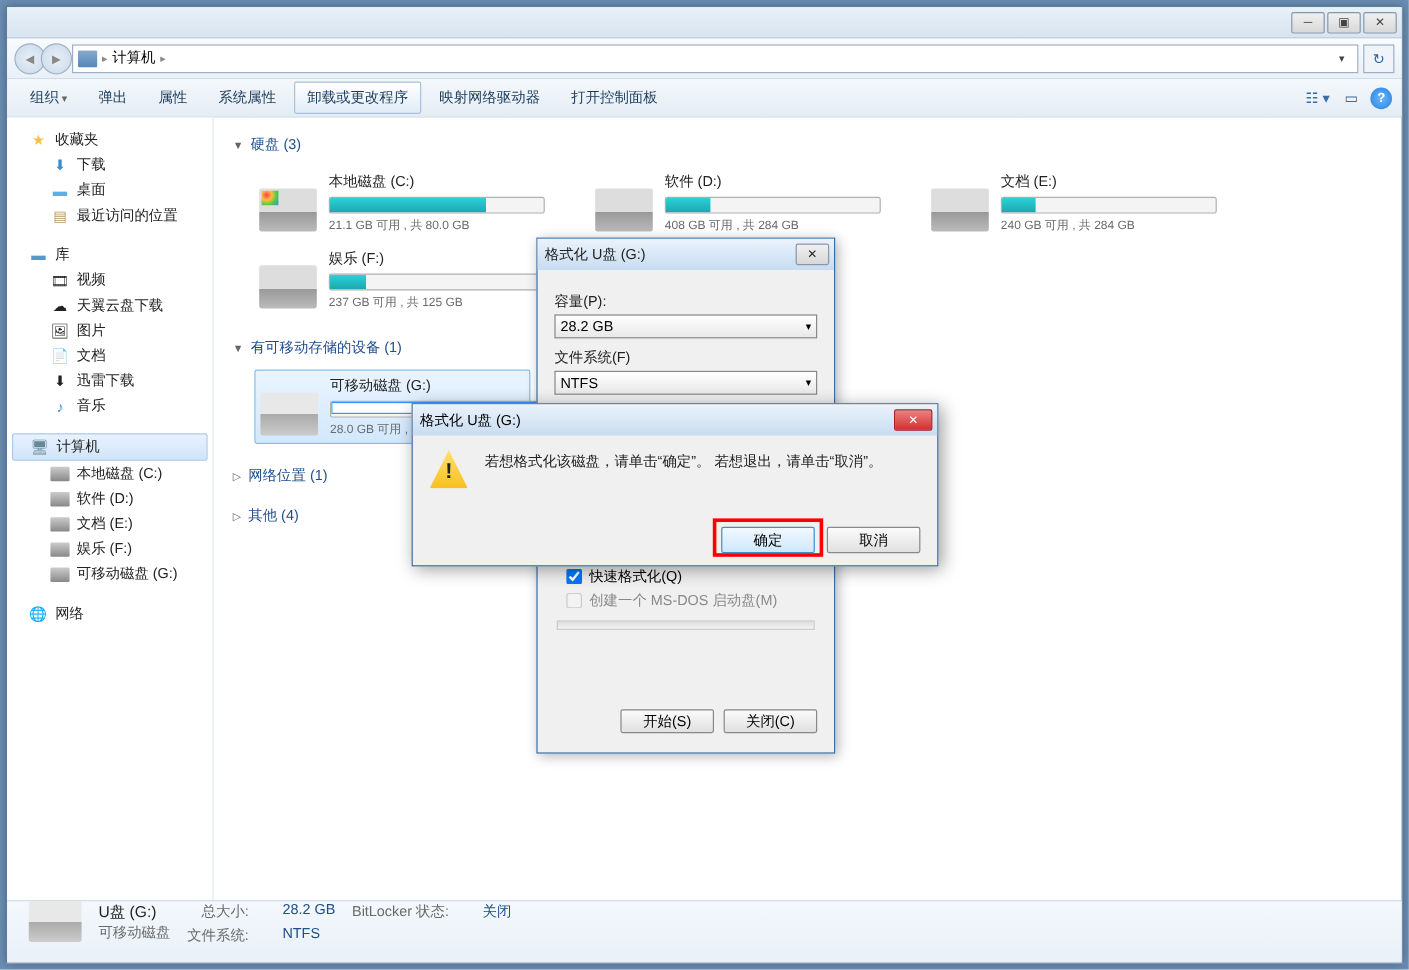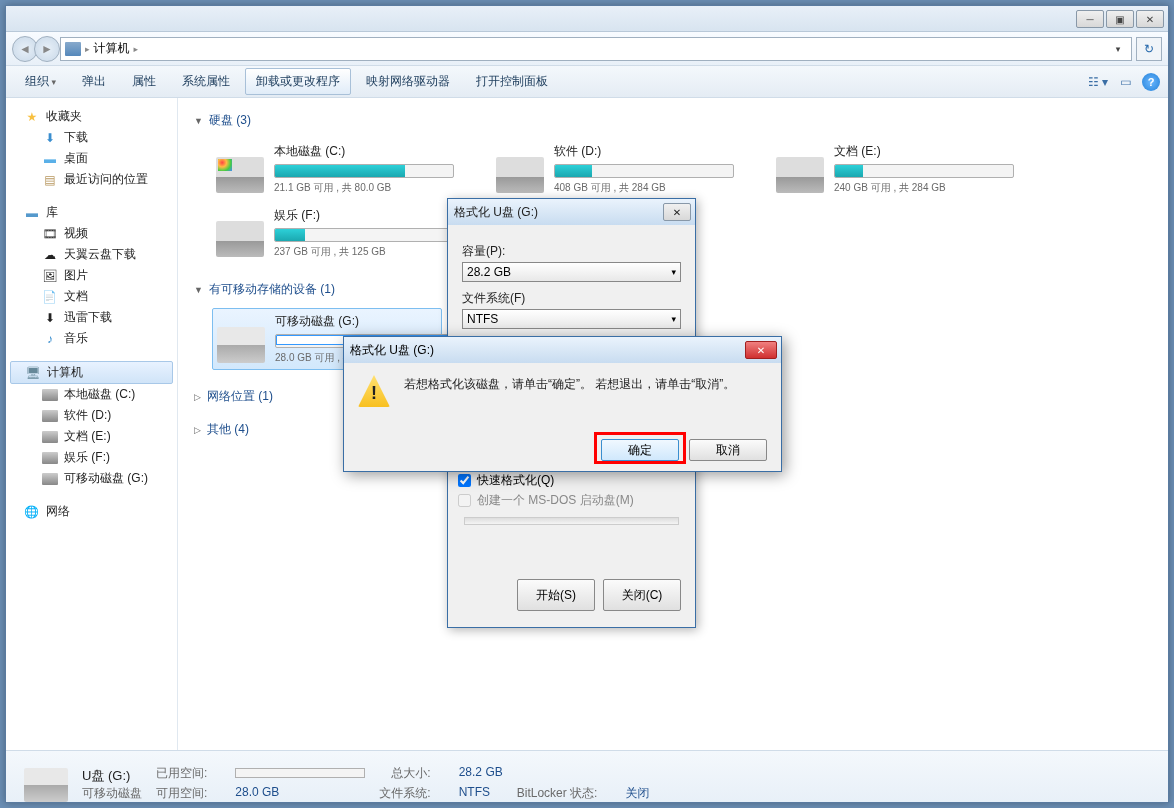--- a/index.html
+++ b/index.html
@@ -45,43 +45,43 @@
 .drive.sel{border:1px solid #7dbef0;background:linear-gradient(#eaf4ff,#d2e8fc);border-radius:2px}
 .drive-img{width:48px;height:36px;background:linear-gradient(#ddd 0,#ddd 55%,#999 55%,#bbb 100%);border-radius:2px;flex-shrink:0;margin-top:14px;position:relative}
 .drive-img.os::before{content:"";position:absolute;left:2px;top:2px;width:14px;height:12px;background:radial-gradient(circle at 30% 30%,#f44,#fb4,#4c4,#48f)}
 .drive-img.removable{background:linear-gradient(#e8e8e8 0,#e8e8e8 50%,#aaa 50%,#ccc 100%)}
 .drive-info{flex:1}
 .drive-name{color:#222;margin-bottom:4px}
 .drive-bar{width:180px;height:14px;border:1px solid #b0b0b0;background:#f4f4f4;border-radius:2px;overflow:hidden;margin-bottom:3px}
 .drive-bar-fill{height:100%;background:linear-gradient(#2dd0d8,#1ba8b0)}
 .drive-bar-fill.edit{background:#fff;border:1px solid #3399ff;height:calc(100% - 2px)}
 .drive-stats{color:#6a6a6a;font-size:10px}
-.details{height:52px;background:linear-gradient(#f4f8fc,#e8f0f8);border-top:1px solid #d0dce8;display:flex;align-items:flex-end;padding:0 18px;gap:14px}
+.details{height:52px;background:linear-gradient(#f4f8fc,#e8f0f8);border-top:1px solid #d0dce8;display:flex;align-items:flex-start;padding:0 18px;gap:14px}
 .details-img{width:44px;height:34px;background:linear-gradient(#e8e8e8 0,#e8e8e8 50%,#aaa 50%,#ccc 100%);border-radius:2px}
 .details-text{display:grid;grid-template-columns:auto auto;column-gap:28px;row-gap:3px;font-size:11px}
 .dt-label{color:#6a6a6a;text-align:right}
 .dt-val{color:#1e4e8c}
 .dt-title{color:#222;font-size:13px}
 .dt-sub{color:#6a6a6a}
 .mini-bar{display:inline-block;width:130px;height:10px;border:1px solid #b0b0b0;background:#f4f4f4;vertical-align:middle}
 
 .fmt-dialog{position:absolute;left:441px;top:192px;width:249px;height:430px;background:#f0f0f0;border:1px solid #3a6ea5;box-shadow:2px 2px 10px rgba(0,0,0,.3);z-index:5}
 .fmt-title{height:26px;background:linear-gradient(#eaf3fc,#c8dcf0);display:flex;align-items:center;padding:0 6px;font-size:12px;color:#222;position:relative}
 .fmt-close{position:absolute;right:4px;top:4px;width:28px;height:18px;border:1px solid #8898a8;background:linear-gradient(#f0f0f0,#d8d8d8);border-radius:2px;font-size:10px;display:flex;align-items:center;justify-content:center}
 .fmt-body{padding:10px 14px}
 .fmt-label{color:#222;margin-bottom:2px;margin-top:8px}
 .fmt-select{width:100%;height:20px;border:1px solid #888;background:linear-gradient(#fff,#e8e8e8);padding:0 4px;display:flex;align-items:center;justify-content:space-between;font-size:11px}
 .fmt-select::after{content:"▾";font-size:9px}
 .fmt-section{position:absolute;left:6px;right:6px;top:270px}
-.fmt-check{display:flex;align-items:center;gap:6px;margin:3px 4px}
+.fmt-check{display:flex;align-items:center;gap:6px;margin:3px 18px}
 .fmt-check input{width:13px;height:13px}
 .fmt-check.dis{color:#888}
 .fmt-hr{height:8px;border:1px solid #ccc;background:linear-gradient(#ddd,#f4f4f4);margin:8px 10px}
 .fmt-buttons{position:absolute;bottom:16px;right:14px;display:flex;gap:8px}
-.fmt-btn{width:78px;height:32px;border:1px solid #888;background:linear-gradient(#fbfbfb,#e0e0e0);border-radius:2px}
+.fmt-btn{width:78px;height:20px;border:1px solid #888;background:linear-gradient(#fbfbfb,#e0e0e0);border-radius:2px}
 
 .warn-dialog{position:absolute;left:337px;top:330px;width:439px;height:136px;background:#f0f0f0;border:1px solid #3a6ea5;box-shadow:3px 3px 14px rgba(0,0,0,.4);z-index:10}
 .warn-title{height:26px;background:linear-gradient(#eaf3fc,#c8dcf0);display:flex;align-items:center;padding:0 6px;position:relative}
 .warn-close{position:absolute;right:4px;top:4px;width:32px;height:18px;background:linear-gradient(#f08080,#d03030);border:1px solid #a02020;border-radius:2px;color:#fff;font-size:10px;display:flex;align-items:center;justify-content:center}
 .warn-body{padding:12px 14px;display:flex;gap:14px}
 .warn-icon{width:32px;height:32px;flex-shrink:0;position:relative}
 .warn-icon::before{content:"";position:absolute;inset:0;background:linear-gradient(#ffe070,#f8c020);clip-path:polygon(50% 0,100% 100%,0 100%);border-radius:2px}
 .warn-icon::after{content:"!";position:absolute;left:50%;top:55%;transform:translate(-50%,-50%);font-weight:bold;font-size:18px;color:#222}
 .warn-text{color:#222;line-height:1.6}
 .warn-buttons{position:absolute;bottom:10px;right:14px;display:flex;gap:10px;align-items:center}
@@ -291,26 +291,20 @@
     </div>
   </div>
 
   <div class="details">
     <div class="details-img"></div>
     <div>
       <div class="dt-title">U盘 (G:)</div>
       <div class="dt-sub">可移动磁盘</div>
     </div>
     <div class="details-text">
-      <span class="dt-label">已用空间:</span>
-        <span class="dt-val"><span class="mini-bar"></span></span>
-      <span class="dt-label">可用空间:</span>
-        <span class="dt-val">28.0 GB</span>
-    </div>
-    <div class="details-text">
       <span class="dt-label">总大小:</span>
         <span class="dt-val">28.2 GB</span>
       <span class="dt-label">文件系统:</span>
         <span class="dt-val">NTFS</span>
     </div>
     <div class="details-text">
       <span class="dt-label">BitLocker 状态:</span>
         <span class="dt-val">关闭</span>
     </div>
   </div>

